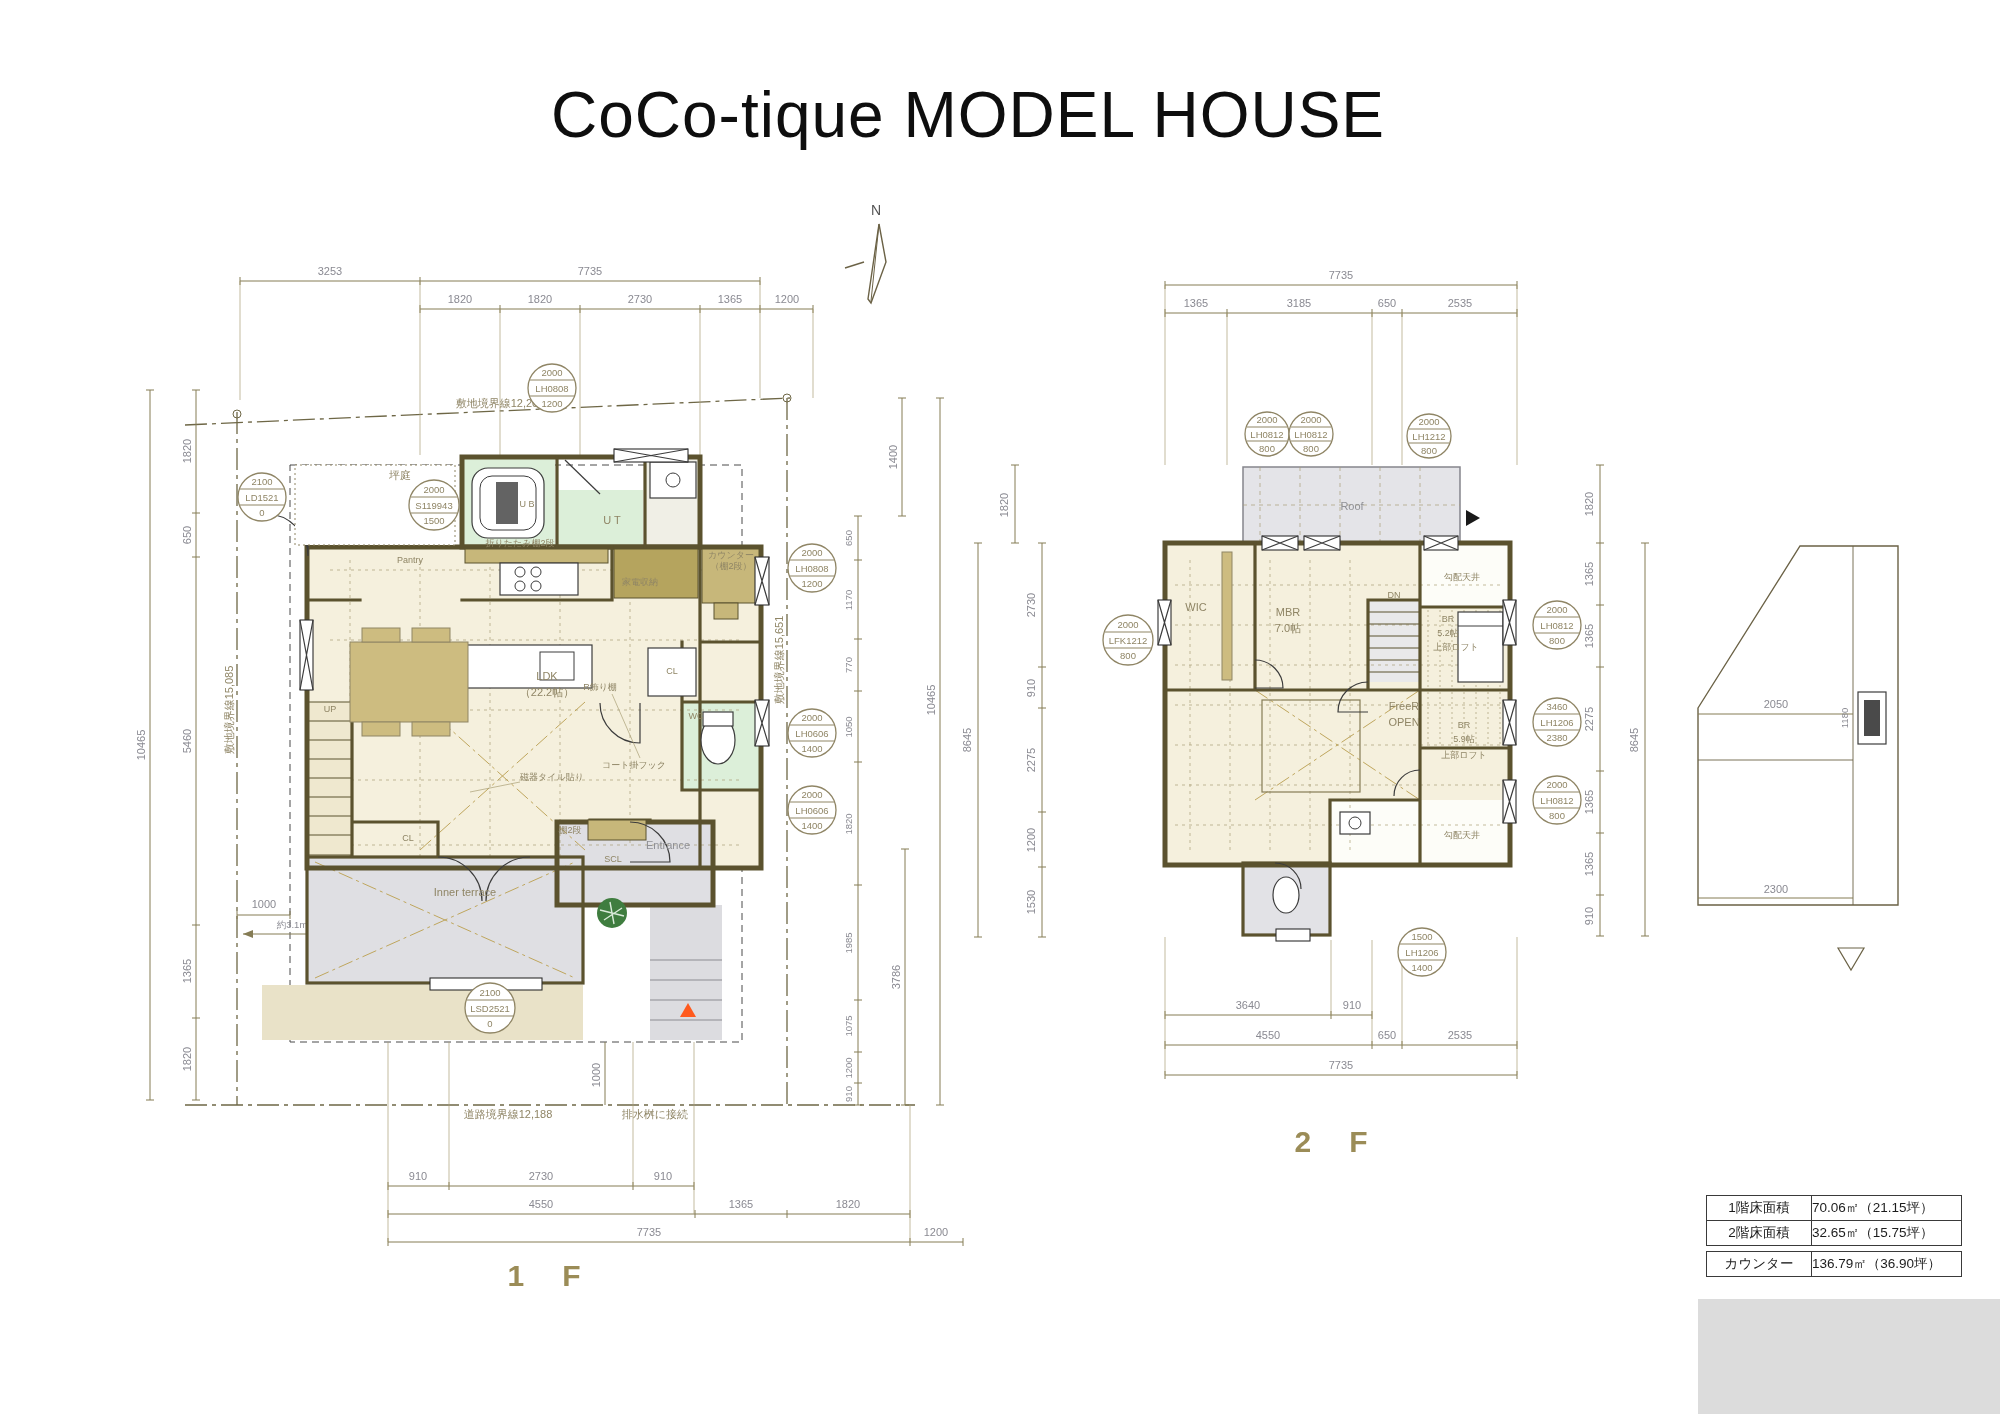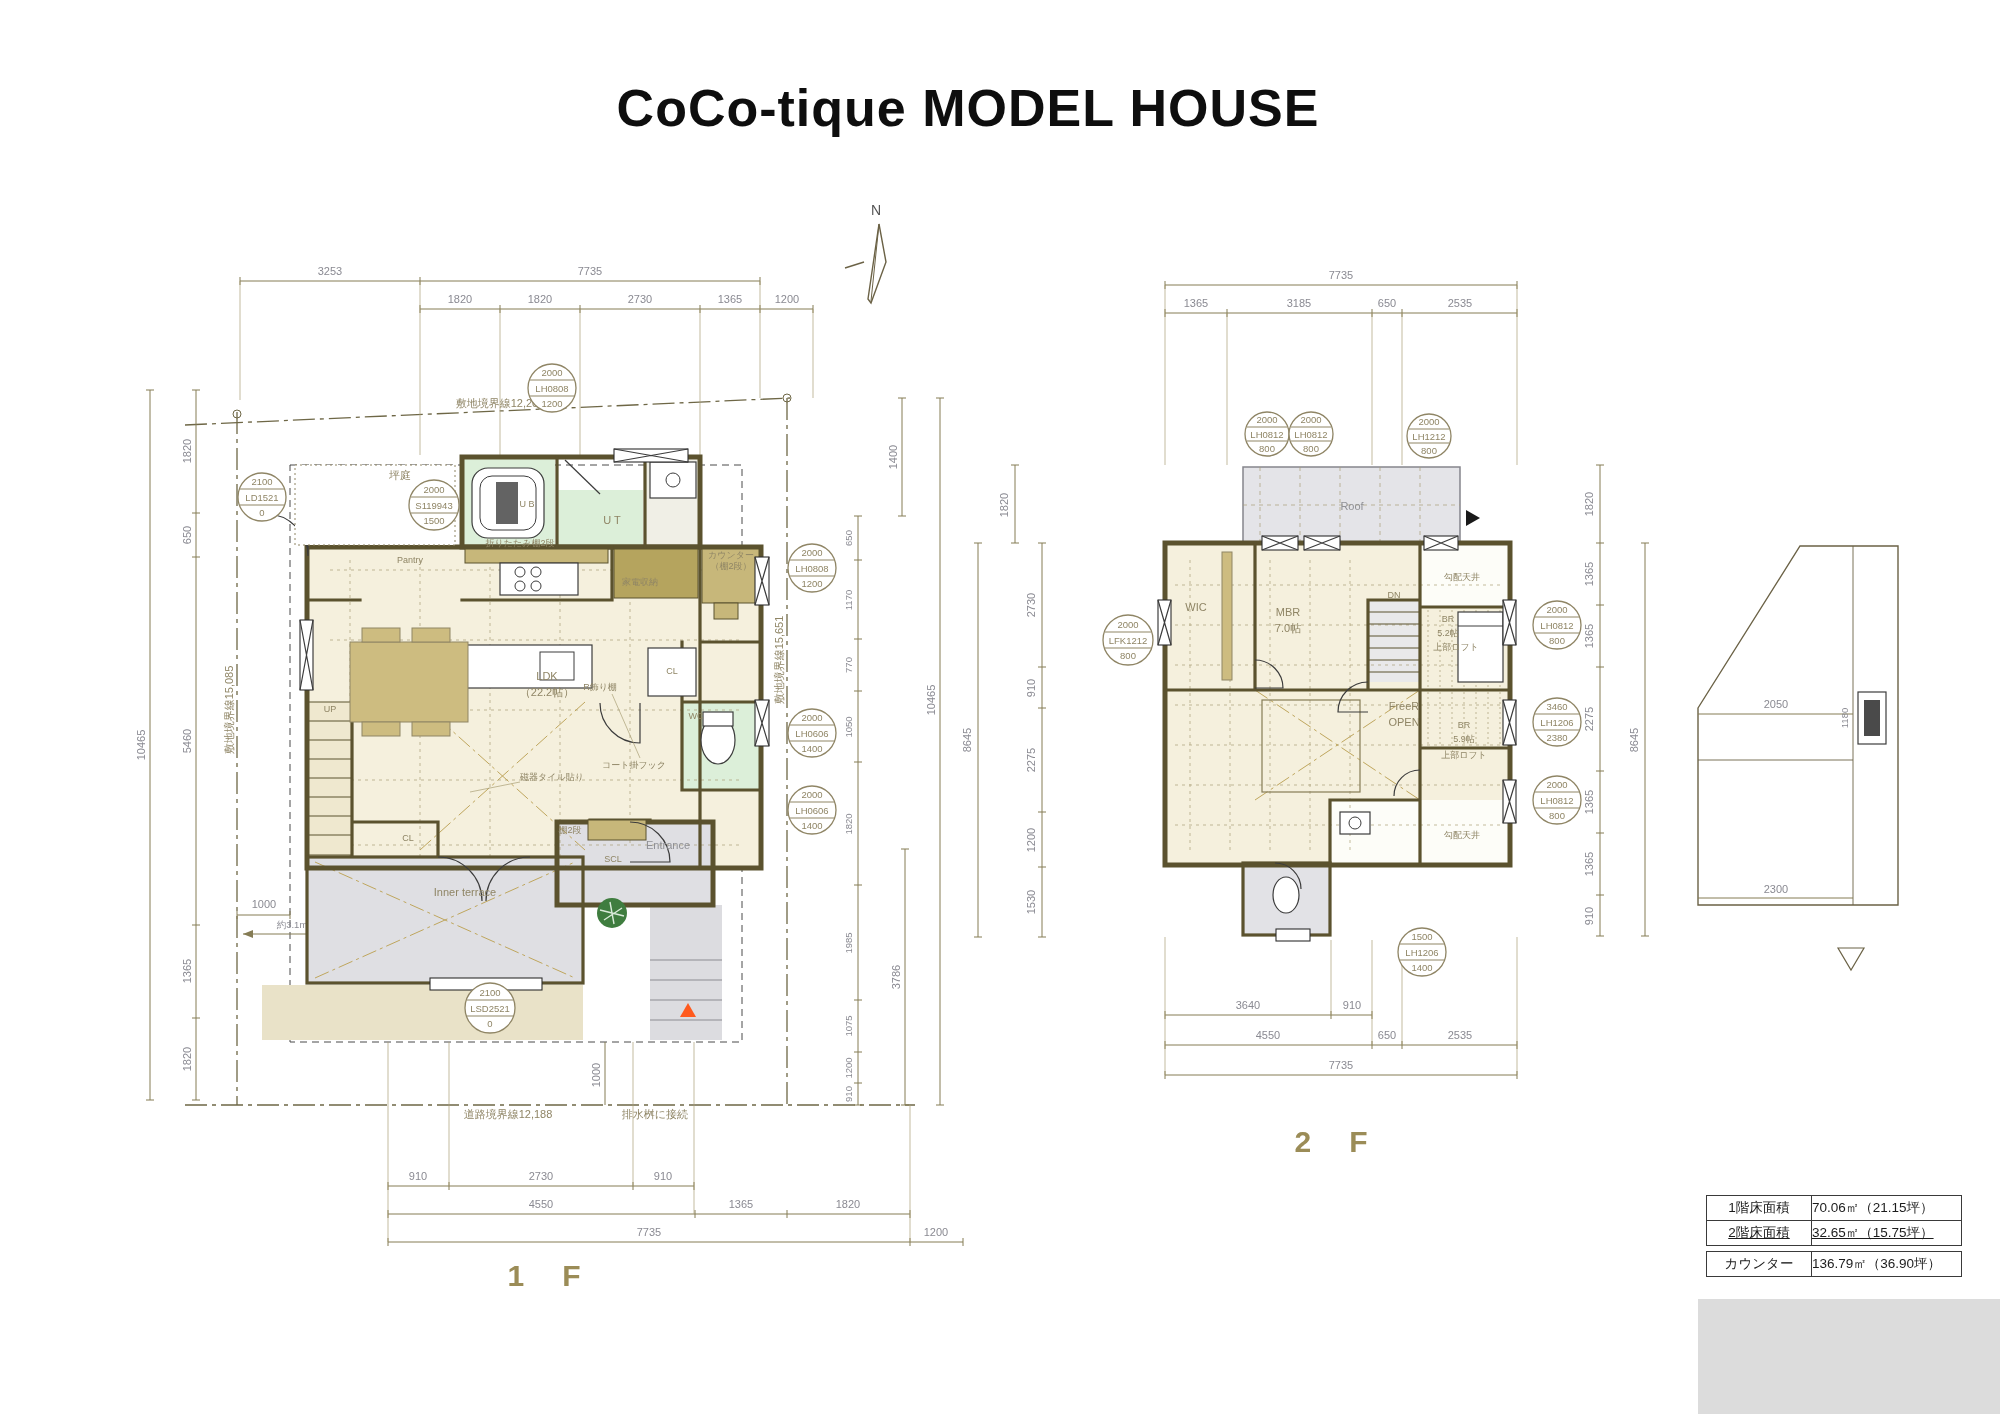--- a/index.html
+++ b/index.html
@@ -1,19 +1,19 @@
 <!DOCTYPE html>
 <html><head>
 <meta charset="utf-8">
 <style>
   html,body{margin:0;padding:0;background:#fff;}
   .page{position:relative;width:2000px;height:1414px;background:#fff;overflow:hidden;
         font-family:"Liberation Sans",sans-serif;}
   .title{position:absolute;left:0;top:78px;width:1936px;text-align:center;
-         font-size:52px;font-weight:bold;color:#0e0e0e;letter-spacing:1px;}
+         font-size:64px;font-weight:normal;color:#0e0e0e;letter-spacing:1px;}
   svg text{font-family:"Liberation Sans",sans-serif;}
   
   .w   {stroke:#5b522e;stroke-width:5;fill:none;stroke-linecap:square;}
   .w3  {stroke:#5b522e;stroke-width:3.2;fill:none;stroke-linecap:square;}
   .dl  {stroke:#857c55;stroke-width:1;fill:none;}
   .wit {stroke:#a99f76;stroke-width:0.7;fill:none;}
   .dt  {font-size:11px;fill:#8a8a92;text-anchor:middle;}
   .dts {font-size:9.5px;fill:#8a8a92;text-anchor:middle;}
   .rt  {font-size:11px;fill:#8f8565;text-anchor:middle;}
   .rts {font-size:9px;fill:#8f8565;text-anchor:middle;}
@@ -25,21 +25,21 @@
   .fx  {stroke:#3c3c3c;stroke-width:1.2;fill:#fff;}
   .sash{stroke:#2e2e2e;stroke-width:1.1;fill:#fff;}
   .wcir circle{fill:#fff;stroke:#8f8565;stroke-width:1.3;}
   .wcir line{stroke:#8f8565;stroke-width:1;}
   .wcir text{font-size:9.5px;fill:#8f8565;text-anchor:middle;}
   .cap {font-size:30px;font-weight:bold;fill:#9b8c57;text-anchor:middle;letter-spacing:4px;}
   
   .areatable{position:absolute;left:1706px;top:1195px;width:256px;color:#1c1c1c;}
   .areatable .box{border:1.6px solid #3a3a3a;}
   .areatable .row{display:flex;height:24px;line-height:24px;font-size:13.5px;}
-  .areatable .row + .row{border-top:1.2px solid #3a3a3a;text-decoration:underline;}
+  .areatable .row + .row{border-top:1.2px solid #3a3a3a;}
   .areatable .lab{width:104px;text-align:center;border-right:1.2px solid #3a3a3a;}
   .areatable .val{flex:1;text-align:left;}
   .gap{height:5px;}
   .corner-box{position:absolute;left:1698px;top:1299px;width:302px;height:115px;background:#dcdcdc;}
 </style>
 </head>
 <body>
 
 <div class="page">
 

